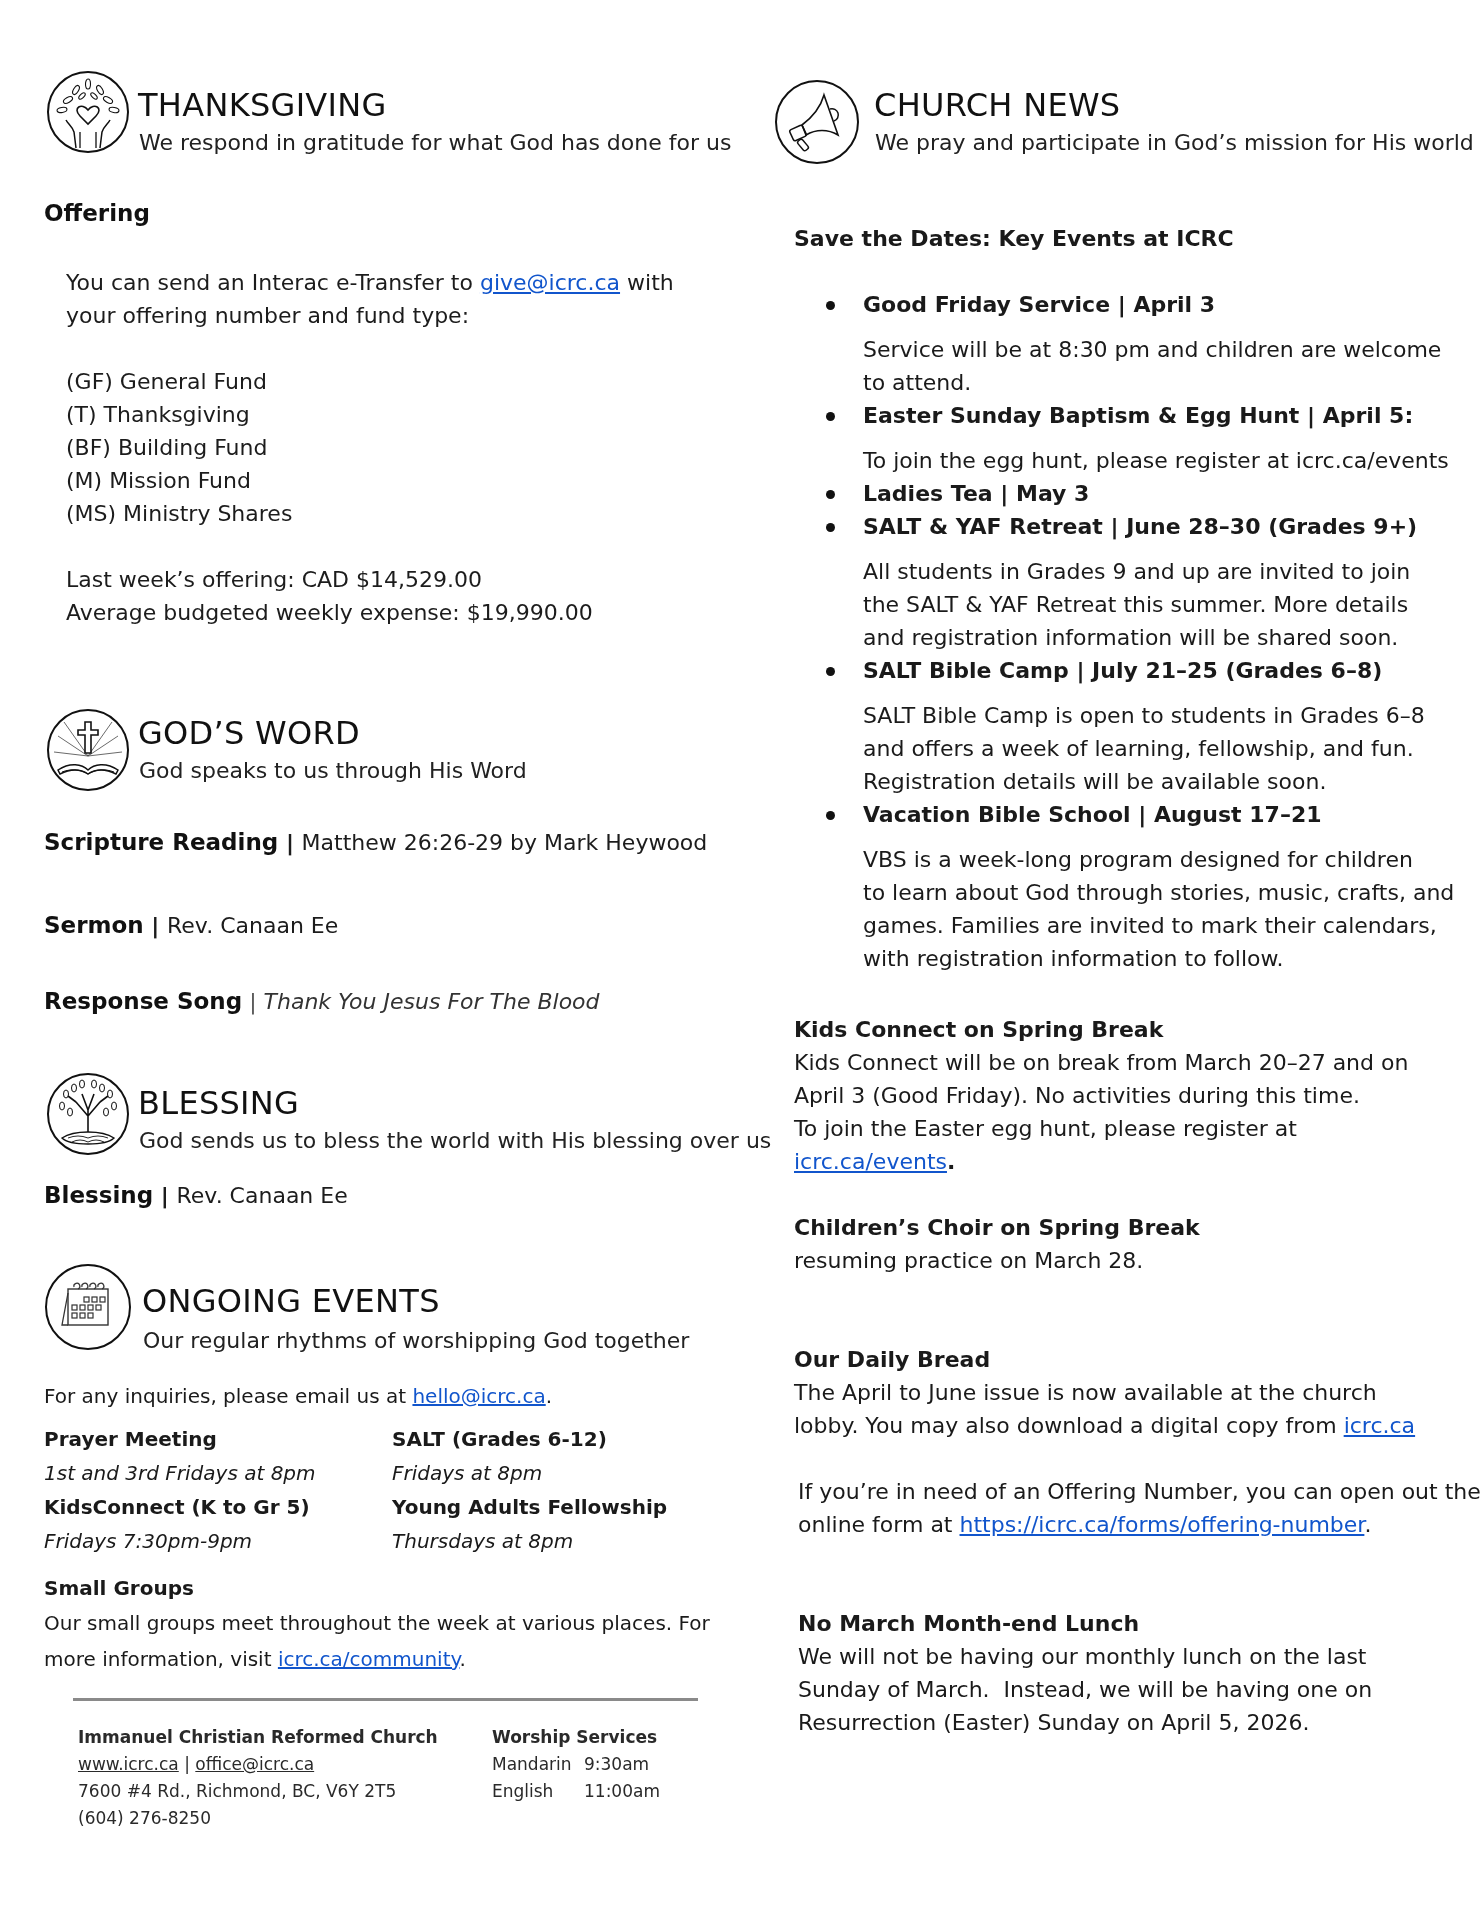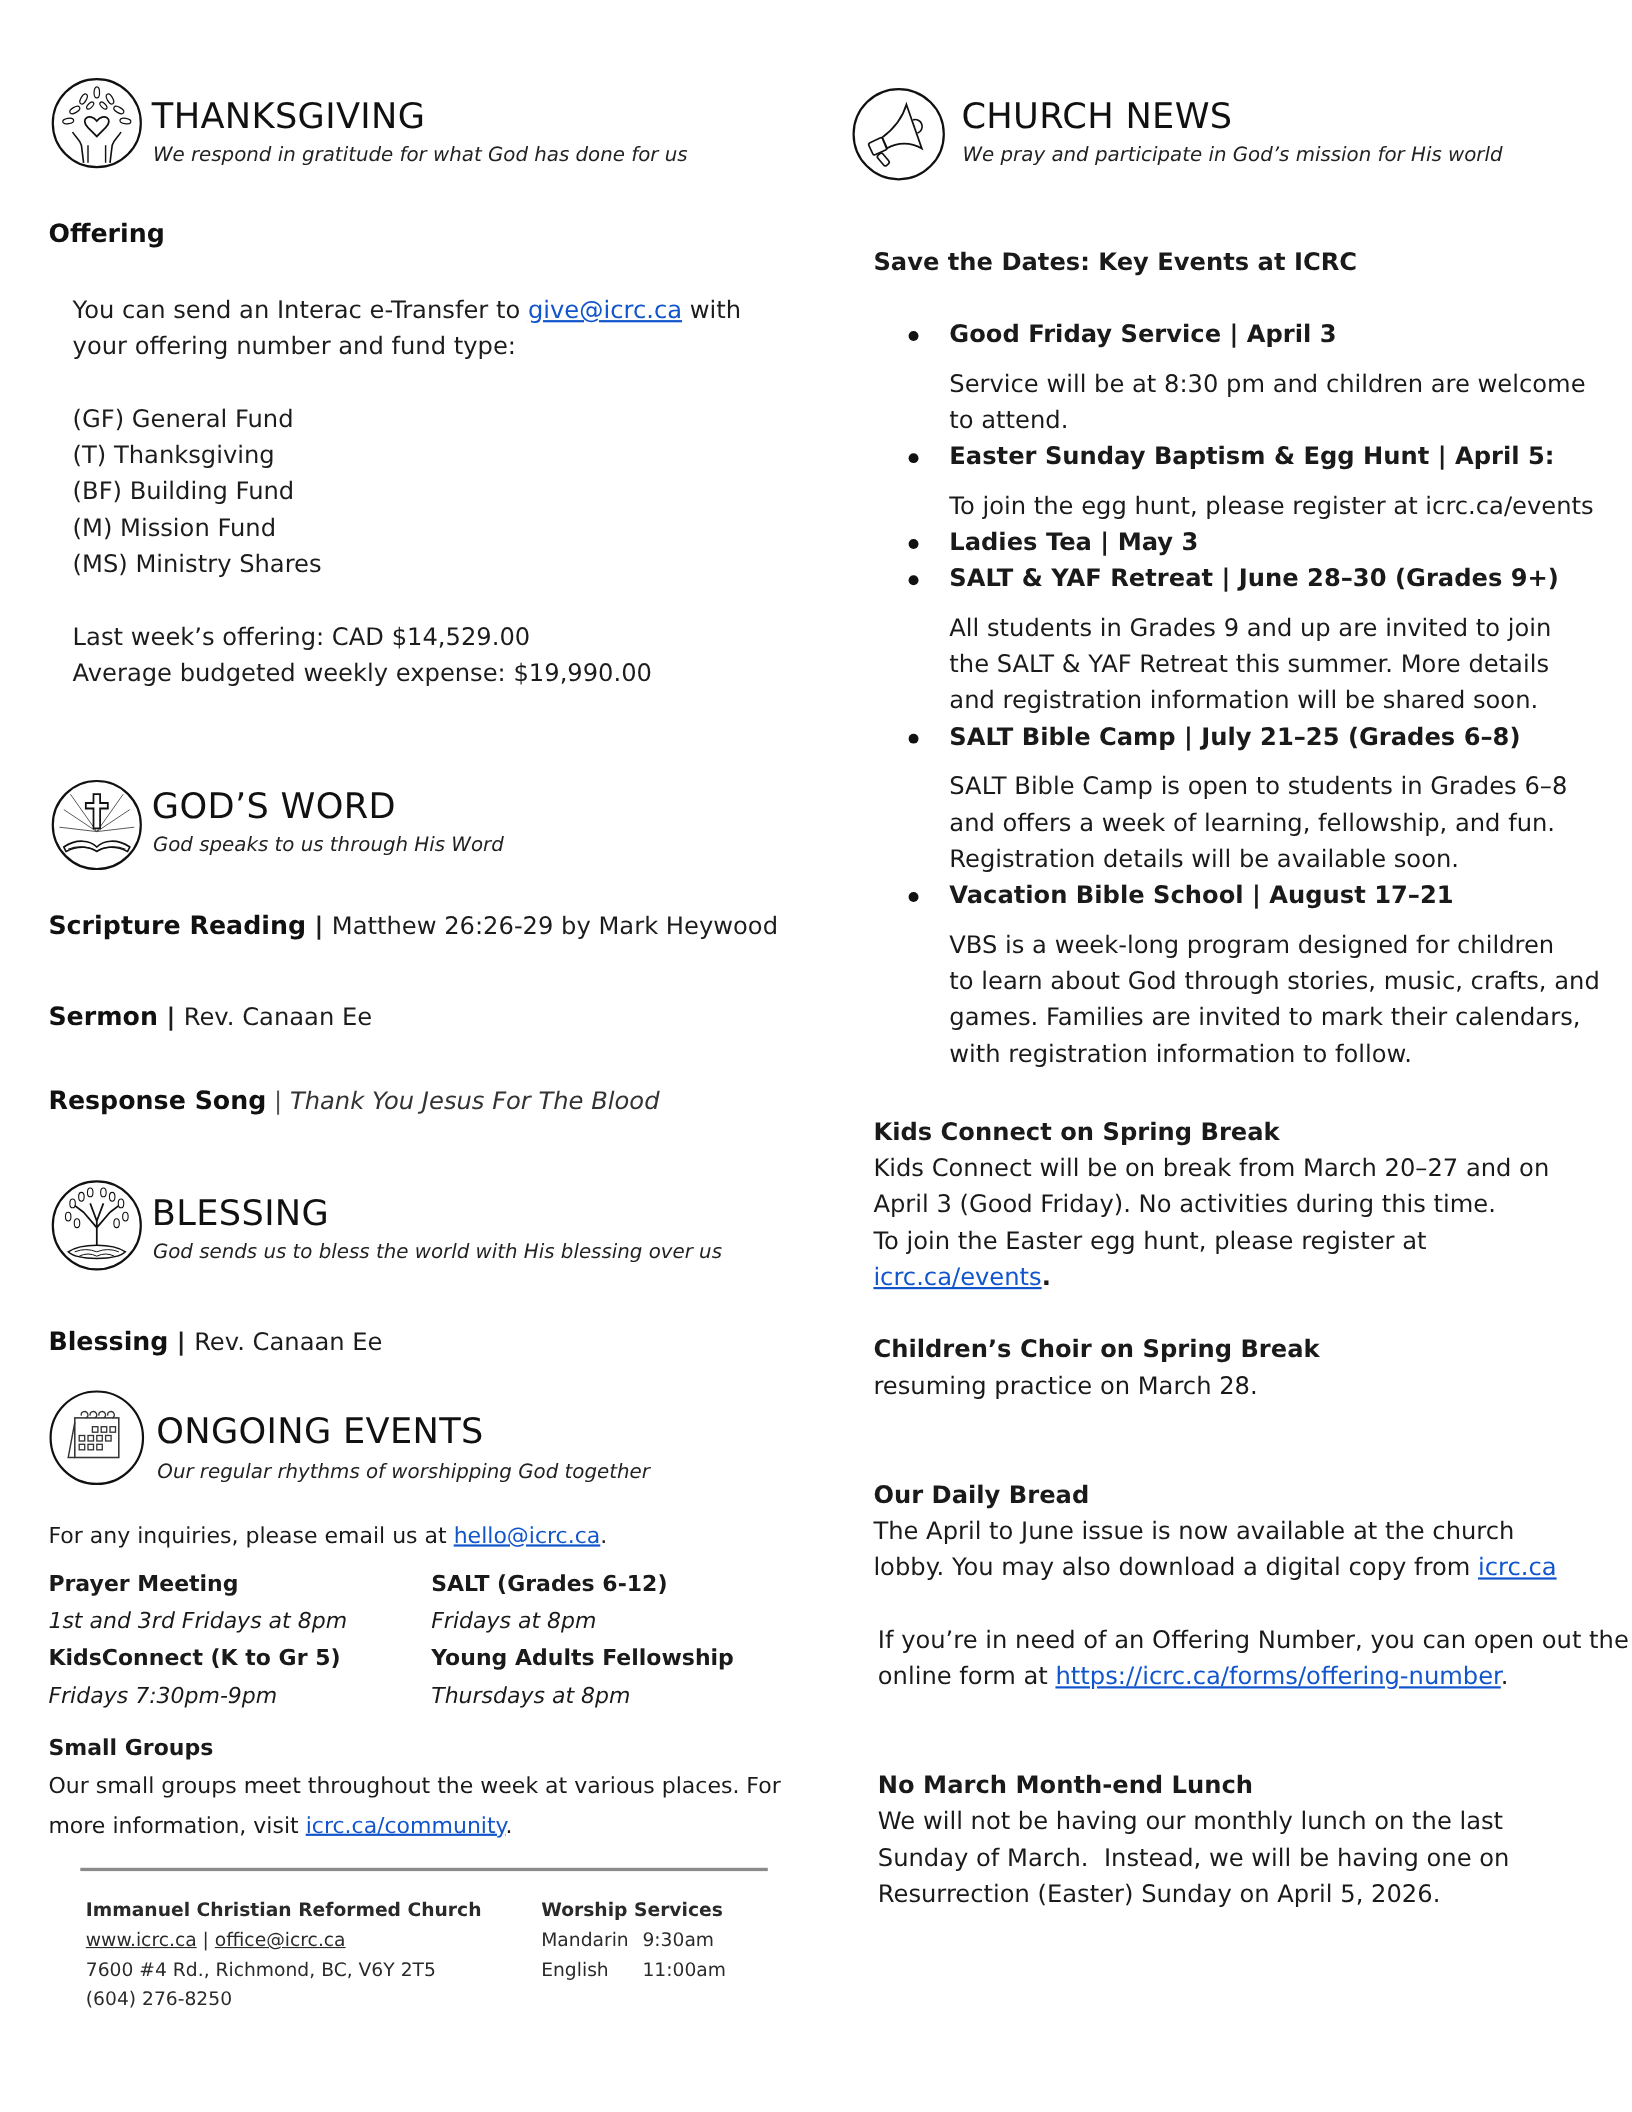--- a/index.html
+++ b/index.html
@@ -3,21 +3,21 @@
 <meta charset="utf-8">
 <style>
   * { box-sizing: border-box; margin: 0; padding: 0; }
   html, body { width: 1484px; height: 1920px; background: #ffffff; }
   body { position: relative; font-family: "DejaVu Sans", sans-serif; color: #1a1a1a; overflow: hidden; }
   .abs { position: absolute; }
   a, .link { color: #1155cc; text-decoration: underline; }
 
   .sec-icon { position: absolute; width: 84px; height: 84px; }
   .sec-title { position: absolute; font-size: 32px; font-weight: 400; letter-spacing: 0.3px; color: #111; white-space: nowrap; }
-  .sec-sub { position: absolute; font-size: 18px; font-style: italic; color: #222; white-space: nowrap; }
+  .sec-sub { position: absolute; font-size: 22px; color: #222; white-space: nowrap; }
 
   .body { font-size: 22px; line-height: 33px; color: #1c1c1c; white-space: nowrap; }
   .bold { font-weight: 700; }
   .h-item { font-size: 23px; font-weight: 700; color: #111; white-space: nowrap; }
   .ital { font-style: italic; }
 
   
   .og { font-size: 20px; line-height: 34px; white-space: nowrap; }
   .og .t { font-weight: 700; }
   .og .d { font-style: italic; }
@@ -126,21 +126,21 @@
       <ellipse cx="24" cy="40" rx="2.5" ry="4"></ellipse>
         <ellipse cx="60" cy="40" rx="2.5" ry="4"></ellipse>
     </g>
     <path d="M16 66 C28 58 56 58 68 66 C60 74 24 74 16 66 Z" fill="none" stroke="#111" stroke-width="1.4"></path>
     <path d="M22 66 Q32 62 42 66 Q52 62 62 66 M26 70 Q34 66 42 70 Q50 66 58 70" fill="none" stroke="#111" stroke-width="0.9"></path>
   </svg>
   <div class="sec-title" style="left:138px;top:1084px;">BLESSING</div>
   <div class="sec-sub" style="left:139px;top:1128px;">God sends us to bless the world with His blessing over us</div>
 </div>
 
-<div class="abs body" style="left:44px;top:1204px;">
+<div class="abs body" style="left:44px;top:1179px;">
   <span class="h-item">Blessing</span><span class="bold"> | </span><span>Rev. Canaan Ee</span>
 </div>
 
 <div>
   <svg class="sec-icon" style="left:44px;top:1263px;width:88px;height:88px;" viewBox="0 0 88 88">
     <circle cx="44" cy="44" r="42" fill="none" stroke="#111" stroke-width="2"></circle>
     <rect x="24" y="26" width="40" height="36" fill="none" stroke="#333" stroke-width="1.4"></rect>
     <path d="M24 30 L18 62 L24 62" fill="none" stroke="#333" stroke-width="1.3"></path>
     <g fill="none" stroke="#333" stroke-width="1.2">
       <path d="M30 24 a3 3 0 1 1 4 2"></path>

